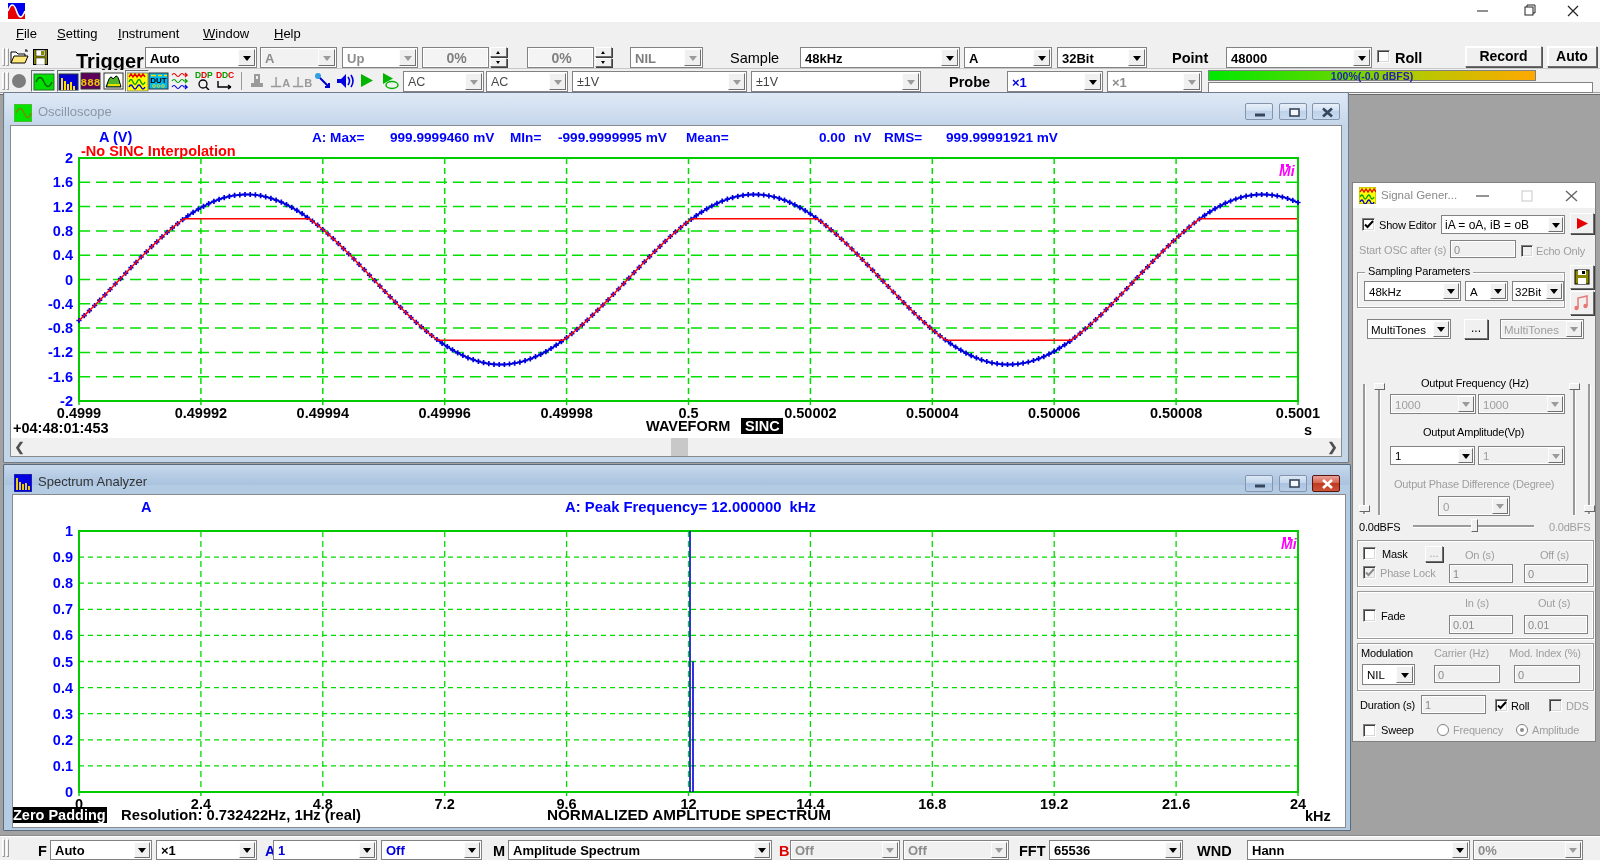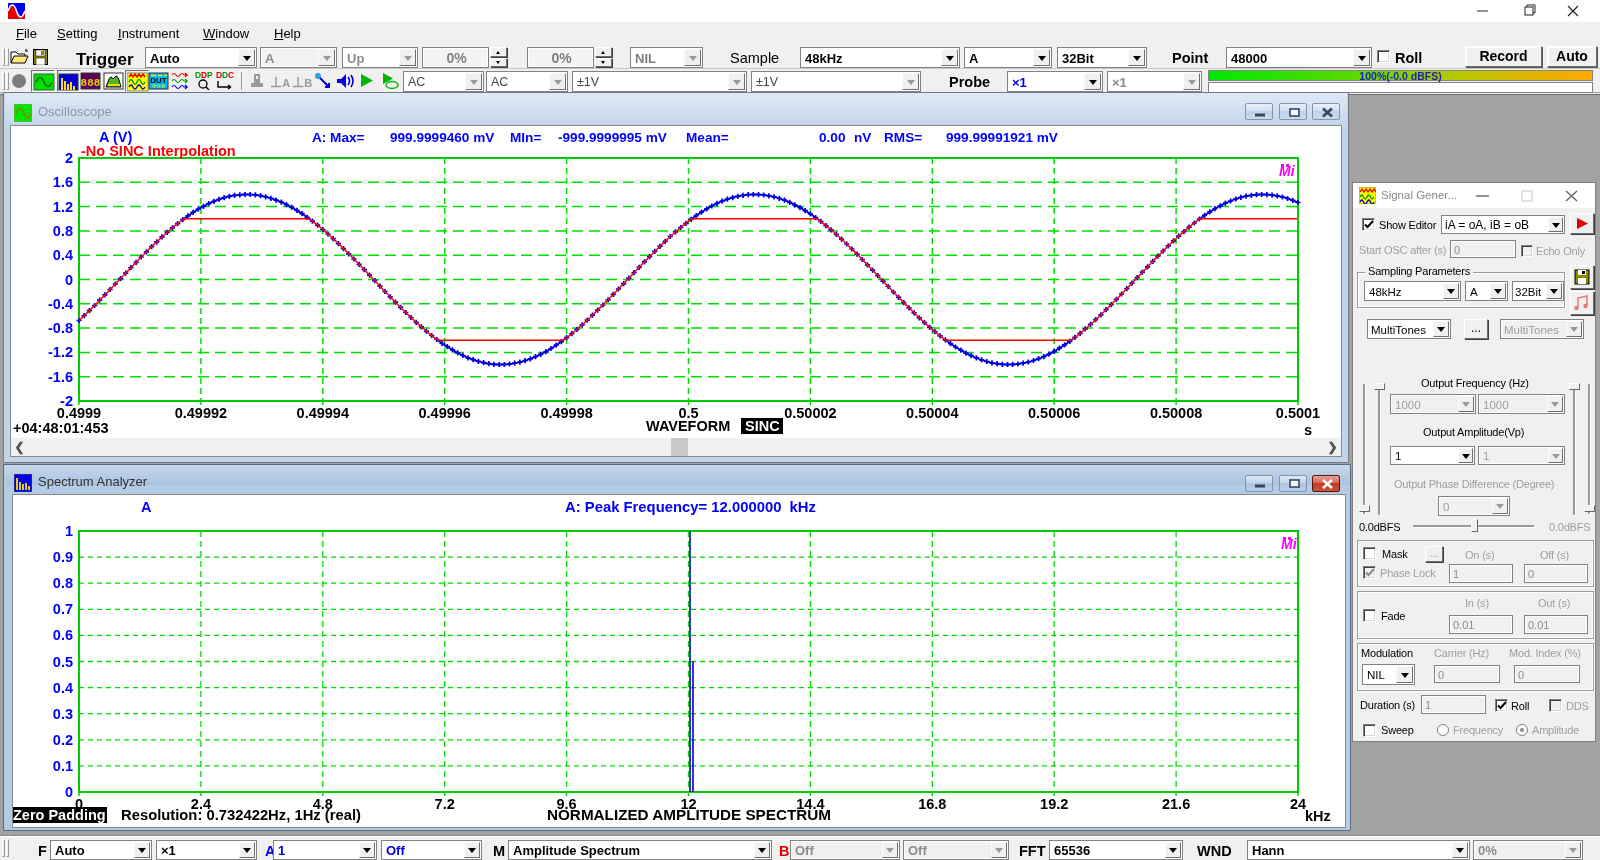--- a/index.html
+++ b/index.html
@@ -46,21 +46,21 @@
       <path d="M1,14 L1,3 L6,3 L8,5 L15,5 L15,7" fill="#fff" stroke="#000"></path>
       <path d="M1,14 L4,7 L18,7 L15,14 Z" fill="#ffe97a" stroke="#000"></path>
       <path d="M15,2 l3,0 m-2,-2 l0,2" stroke="#000"></path>
     </svg>
 <svg width="15" height="16" style="position:absolute;left:33px;top:4px">
       <rect x="0.5" y="0.5" width="14" height="15" fill="#8a8700" stroke="#000"></rect>
       <rect x="3" y="1" width="9" height="6" fill="#fff" stroke="#000" stroke-width="0.5"></rect>
       <rect x="8" y="2" width="3" height="4" fill="#8a8700"></rect>
       <rect x="3" y="9" width="9" height="7" fill="#fff" stroke="#000" stroke-width="0.5"></rect>
     </svg>
-<div class="abs" style="left:76px;top:5px;font-weight:bold;color:#000;font-size:17px;letter-spacing:0;white-space:nowrap">Trigger</div>
+<div class="abs" style="left:76px;top:5px;font-weight:bold;color:#000;font-size:20px;letter-spacing:0;white-space:nowrap">Trigger</div>
 <div class="cb" style="left:145px;top:2px;width:112px;height:21px;background:#fff">
       <div class="ct" style="left:4px;color:#000;font-size:13px;font-weight:bold;letter-spacing:0;line-height:17px">Auto</div>
       <div class="ca" style="width:17px;background:#f0f0f0">
         <i style="border-top-color:#000"></i>
       </div>
     </div>
 <div class="cb" style="left:260px;top:2px;width:77px;height:21px;background:#f2f2f2">
       <div class="ct" style="left:4px;color:#8c8c8c;font-size:13px;font-weight:bold;letter-spacing:0;line-height:17px">A</div>
       <div class="ca" style="width:17px;background:#f0f0f0">
         <i style="border-top-color:#9a9a9a"></i>
@@ -254,21 +254,21 @@
       <div class="ca" style="width:17px;background:#f0f0f0">
         <i style="border-top-color:#000"></i>
       </div>
     </div>
 <div class="cb" style="left:1107px;top:1px;width:95px;height:21px;background:#fff">
       <div class="ct" style="left:4px;color:#8c8c8c;font-size:13px;font-weight:bold;letter-spacing:0;line-height:17px">×1</div>
       <div class="ca" style="width:17px;background:#f0f0f0">
         <i style="border-top-color:#9a9a9a"></i>
       </div>
     </div>
-<div class="abs" style="left:1208px;top:0px;width:385px;height:11px;border:1px solid #828282;background:linear-gradient(90deg,#00e800 0%,#60d800 40%,#b8c800 65%,#ffa800 100%)">
+<div class="abs" style="left:1208px;top:0px;width:328px;height:11px;border:1px solid #828282;background:linear-gradient(90deg,#00e800 0%,#60d800 40%,#b8c800 65%,#ffa800 100%)">
       <div style="position:absolute;left:0;right:0;top:-1px;text-align:center;font-size:10.5px;font-weight:bold;color:#2222b0">100%(-0.0 dBFS)</div>
     </div>
 <div class="abs" style="left:1208px;top:12px;width:385px;height:11px;border:1px solid #828282;background:#fff"></div>
 </div>
 <div class="abs" style="left:0;top:94px;width:1600px;height:741px;background:#a2a2a2;border-top:1px solid #696969"></div>
 <div class="abs" style="left:3px;top:92px;width:1346px;height:371px;background:#c3d5e9;border:1px solid #6e7b8a;border-radius:1px">
 <div class="abs" style="left:1px;top:0;width:1342px;height:31px;background:linear-gradient(180deg,#dfe9f5,#c6d7eb)">
 <svg width="18" height="18" style="position:absolute;left:9px;top:11px">
         <rect width="18" height="18" fill="#00e400" stroke="#8a9a60"></rect>
         <path d="M2,9 Q6,0 10,9 T17,9" stroke="#7a8a00" stroke-width="1.5" fill="none"></path>

